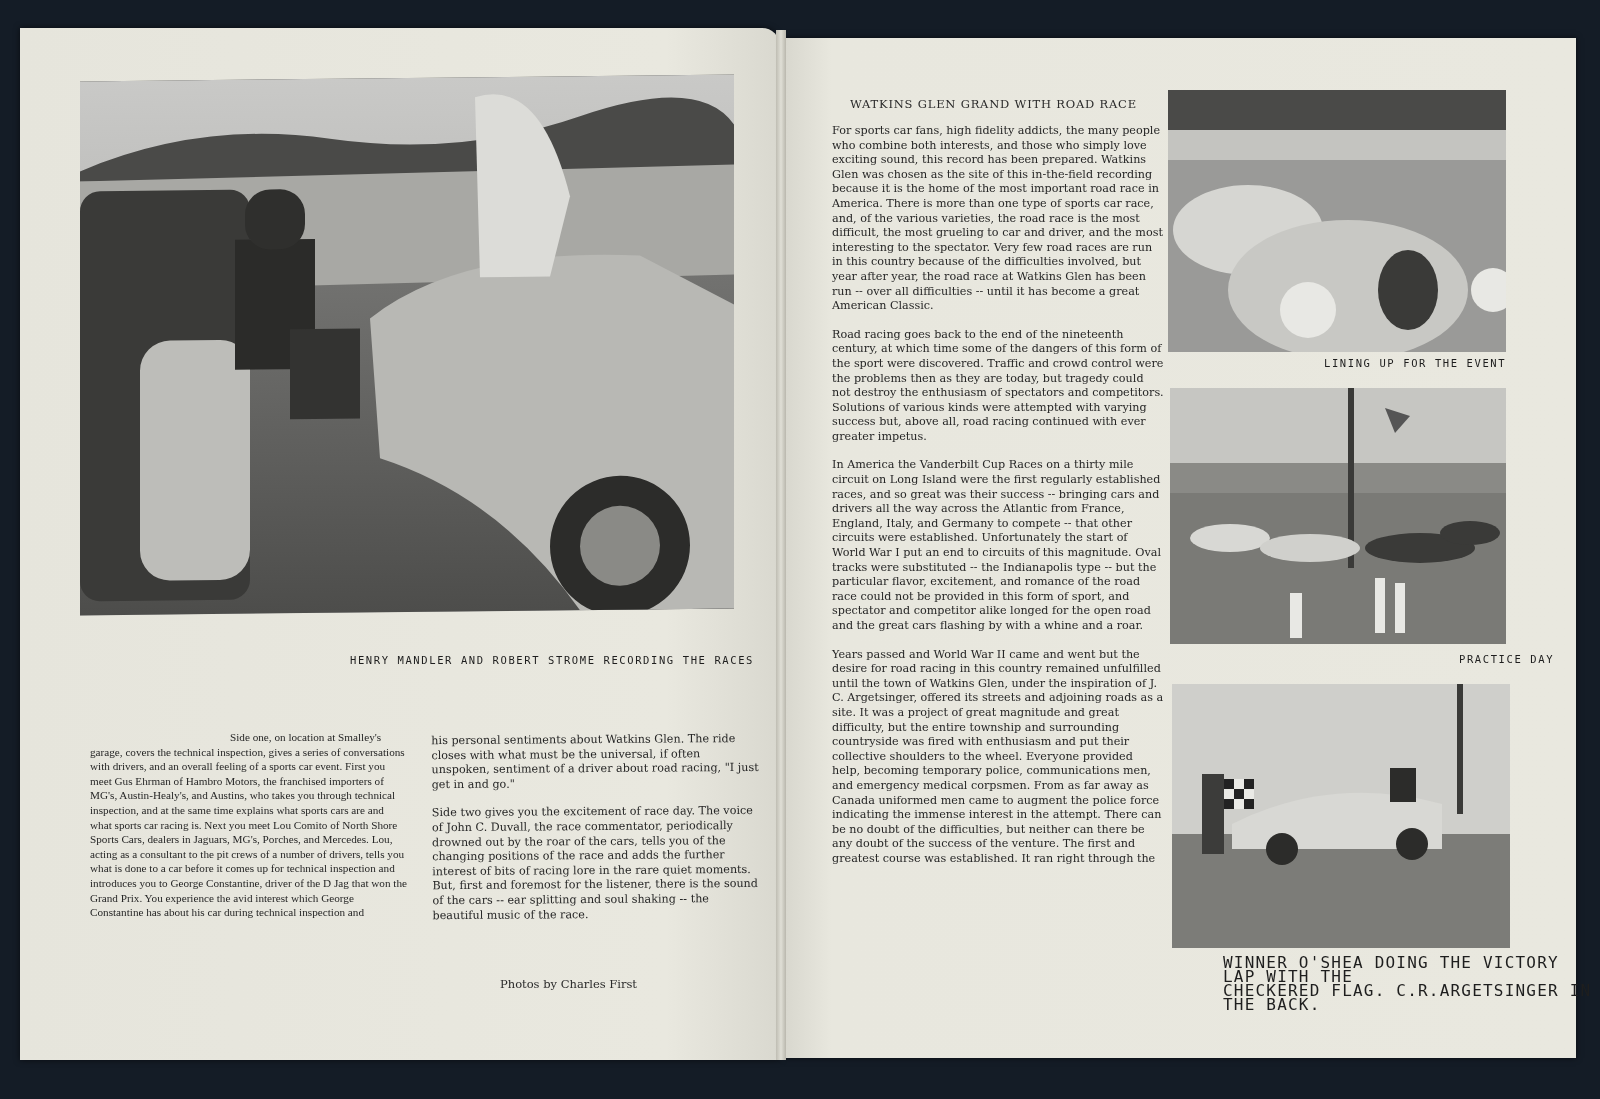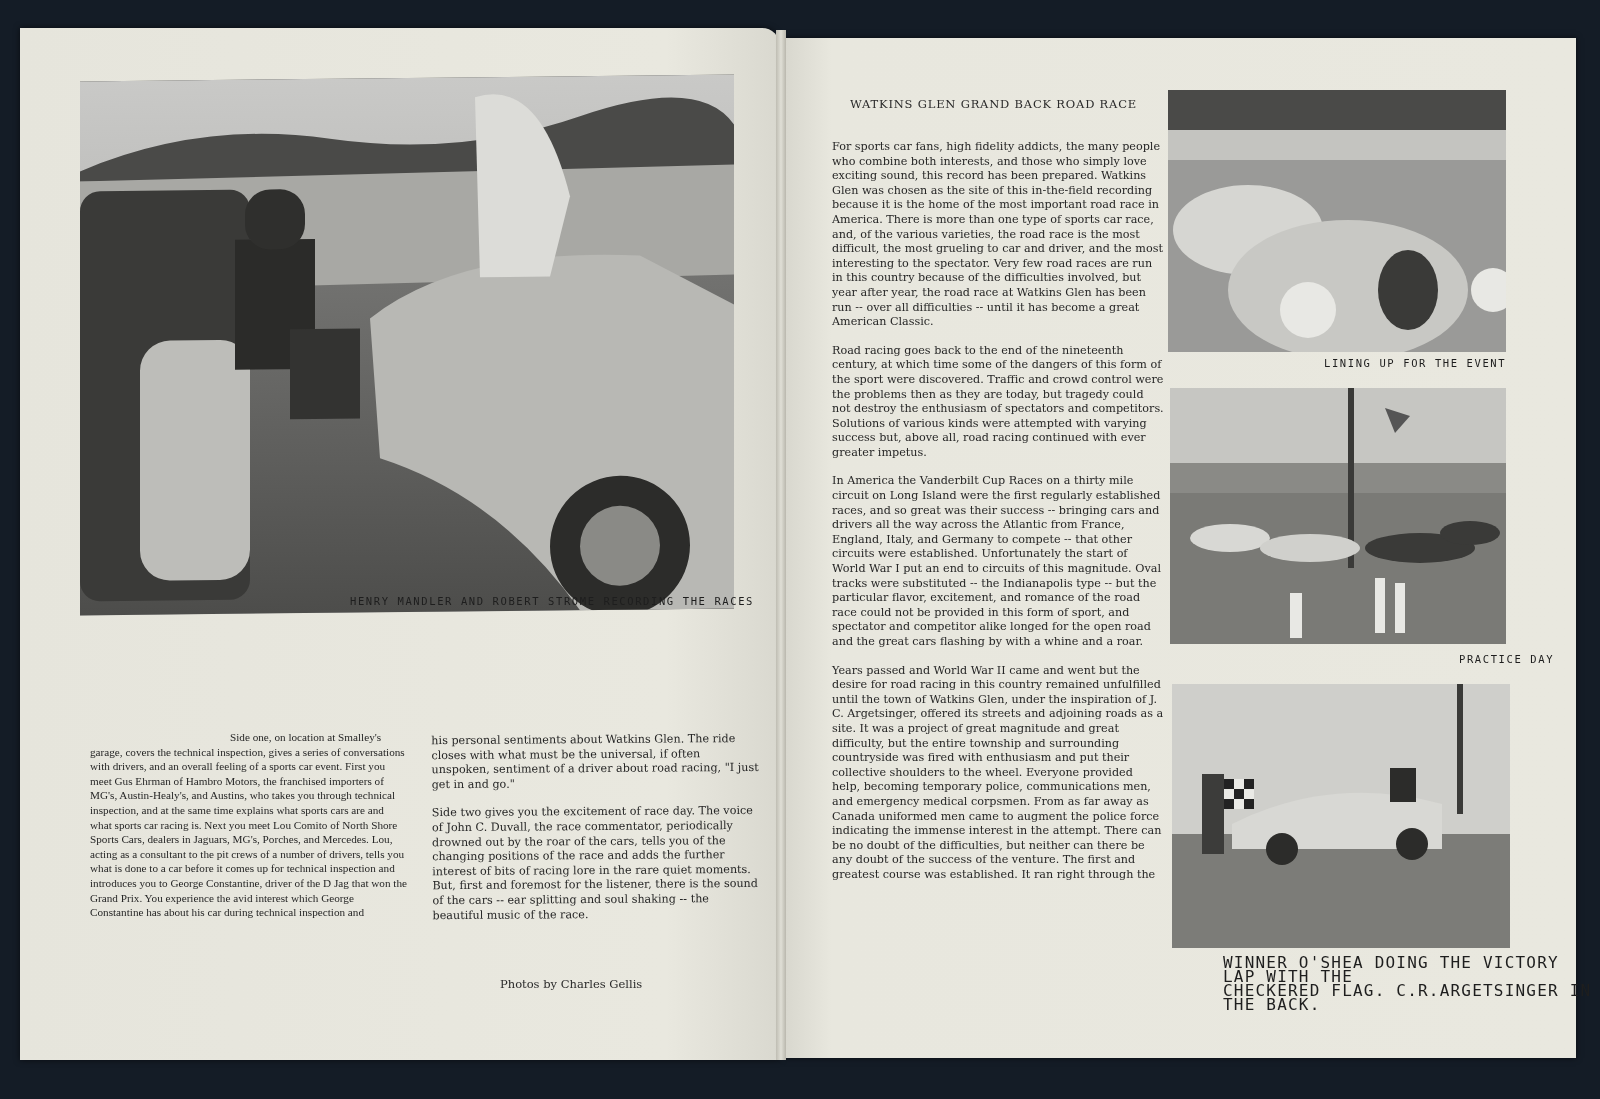--- a/index.html
+++ b/index.html
@@ -79,34 +79,34 @@
     <rect x="60" y="260" width="110" height="240" rx="30" fill="#bdbdb9"></rect>
     <rect x="155" y="160" width="80" height="130" fill="#2b2b29"></rect>
     <rect x="165" y="110" width="60" height="60" rx="25" fill="#2f2f2d"></rect>
     <rect x="210" y="250" width="70" height="90" fill="#333331"></rect>
     <path d="M290 240 Q380 170 560 180 L654 230 L654 534 L500 534 Q420 420 300 380Z" fill="#b8b8b4"></path>
     <path d="M395 20 Q460 0 490 120 L470 200 L400 200Z" fill="#dcdcd8"></path>
     <circle cx="540" cy="470" r="70" fill="#2c2c2a"></circle>
     <circle cx="540" cy="470" r="40" fill="#8a8a86"></circle>
   </svg>
 </div>
-<div class="caption" style="left:350px; top:594px;text-align:center;">HENRY MANDLER AND ROBERT STROME RECORDING THE RACES</div>
+<div class="caption" style="left:350px; top:653px;text-align:center;">HENRY MANDLER AND ROBERT STROME RECORDING THE RACES</div>
 
 <div class="body-text" style="left:90px; top:730px; width:318px; text-indent:140px;font-family:Liberation Serif, serif;">
   <p>Side one, on location at Smalley's garage, covers the technical inspection, gives a series of conversations with drivers, and an overall feeling of a sports car event. First you meet Gus Ehrman of Hambro Motors, the franchised importers of MG's, Austin-Healy's, and Austins, who takes you through technical inspection, and at the same time explains what sports cars are and what sports car racing is. Next you meet Lou Comito of North Shore Sports Cars, dealers in Jaguars, MG's, Porches, and Mercedes. Lou, acting as a consultant to the pit crews of a number of drivers, tells you what is done to a car before it comes up for technical inspection and introduces you to George Constantine, driver of the D Jag that won the Grand Prix. You experience the avid interest which George Constantine has about his car during technical inspection and</p>
 </div>
 <div class="body-text" style="left:432px; top:733px; width:330px; transform:rotate(-0.4deg);">
   <p>his personal sentiments about Watkins Glen. The ride closes with what must be the universal, if often unspoken, sentiment of a driver about road racing, "I just get in and go."</p>
   <p>Side two gives you the excitement of race day. The voice of John C. Duvall, the race commentator, periodically drowned out by the roar of the cars, tells you of the changing positions of the race and adds the further interest of bits of racing lore in the rare quiet moments. But, first and foremost for the listener, there is the sound of the cars -- ear splitting and soul shaking -- the beautiful music of the race.</p>
 </div>
-<div class="credit" style="left:500px; top:977px;">Photos by Charles Gellis</div>
+<div class="credit" style="left:500px; top:977px;">Photos by Charles First</div>
 
-<div class="title" style="left:850px; top:97px;">WATKINS GLEN GRAND BACK ROAD RACE</div>
+<div class="title" style="left:850px; top:97px;">WATKINS GLEN GRAND WITH ROAD RACE</div>
 
-<div class="body-text" style="left:832px; top:140px; width:332px;">
+<div class="body-text" style="left:832px; top:124px; width:332px;">
   <p>For sports car fans, high fidelity addicts, the many people who combine both interests, and those who simply love exciting sound, this record has been prepared. Watkins Glen was chosen as the site of this in-the-field recording because it is the home of the most important road race in America. There is more than one type of sports car race, and, of the various varieties, the road race is the most difficult, the most grueling to car and driver, and the most interesting to the spectator. Very few road races are run in this country because of the difficulties involved, but year after year, the road race at Watkins Glen has been run -- over all difficulties -- until it has become a great American Classic.</p>
   <p>Road racing goes back to the end of the nineteenth century, at which time some of the dangers of this form of the sport were discovered. Traffic and crowd control were the problems then as they are today, but tragedy could not destroy the enthusiasm of spectators and competitors. Solutions of various kinds were attempted with varying success but, above all, road racing continued with ever greater impetus.</p>
   <p>In America the Vanderbilt Cup Races on a thirty mile circuit on Long Island were the first regularly established races, and so great was their success -- bringing cars and drivers all the way across the Atlantic from France, England, Italy, and Germany to compete -- that other circuits were established. Unfortunately the start of World War I put an end to circuits of this magnitude. Oval tracks were substituted -- the Indianapolis type -- but the particular flavor, excitement, and romance of the road race could not be provided in this form of sport, and spectator and competitor alike longed for the open road and the great cars flashing by with a whine and a roar.</p>
   <p>Years passed and World War II came and went but the desire for road racing in this country remained unfulfilled until the town of Watkins Glen, under the inspiration of J. C. Argetsinger, offered its streets and adjoining roads as a site. It was a project of great magnitude and great difficulty, but the entire township and surrounding countryside was fired with enthusiasm and put their collective shoulders to the wheel. Everyone provided help, becoming temporary police, communications men, and emergency medical corpsmen. From as far away as Canada uniformed men came to augment the police force indicating the immense interest in the attempt. There can be no doubt of the difficulties, but neither can there be any doubt of the success of the venture. The first and greatest course was established. It ran right through the</p>
 </div>
 
 <div class="photo" style="left:1168px; top:90px; width:338px; height:262px;">
   <svg viewBox="0 0 338 262" preserveAspectRatio="none">
     <rect width="338" height="262" fill="#9a9a98"></rect>
     <rect width="338" height="40" fill="#4a4a48"></rect>

